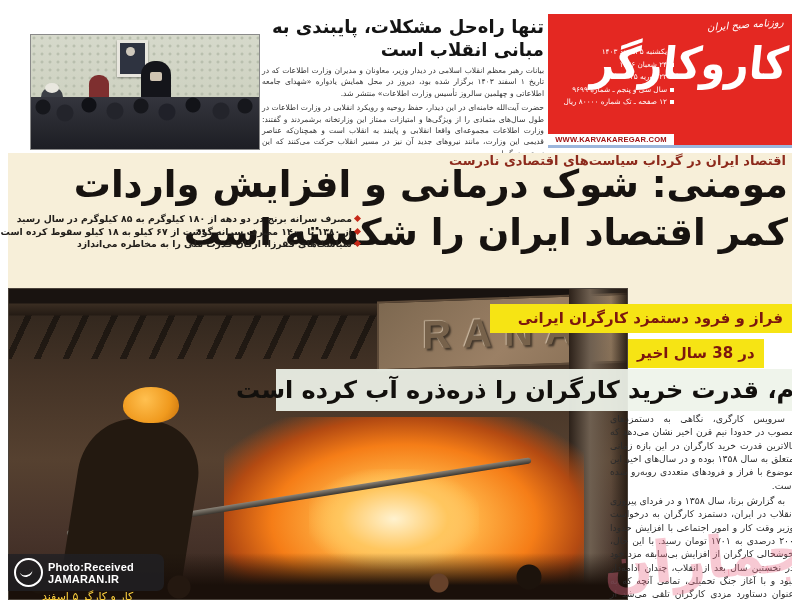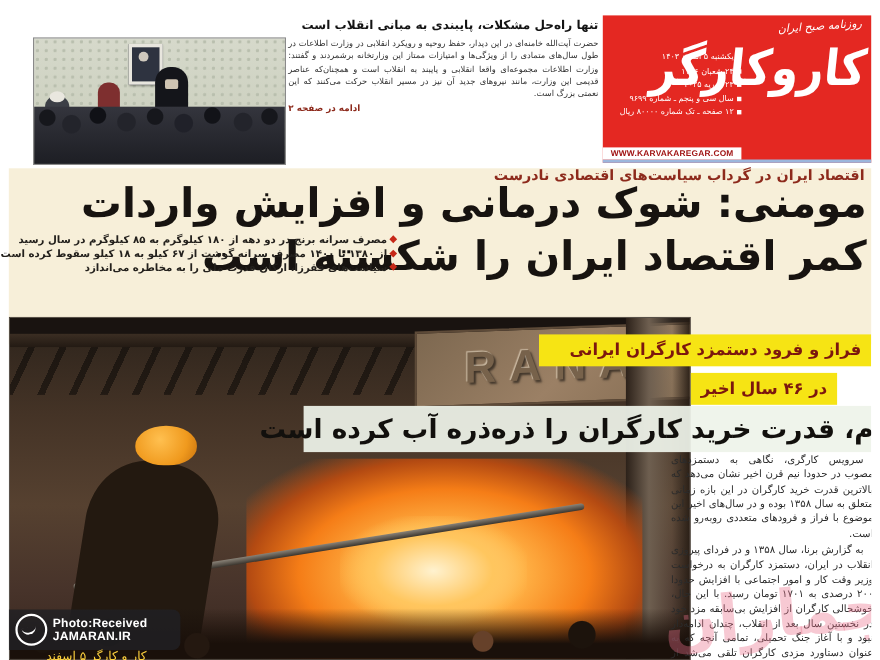--- a/index.html
+++ b/index.html
@@ -30,21 +30,21 @@
       radial-gradient(circle at 84px 14px,#23242b 8px,transparent 9px),
       radial-gradient(circle at 110px 9px,#16171c 7px,transparent 8px),
       radial-gradient(circle at 136px 15px,#202129 8px,transparent 9px),
       radial-gradient(circle at 162px 8px,#121318 7px,transparent 8px),
       radial-gradient(circle at 190px 14px,#23242b 8px,transparent 9px),
       radial-gradient(circle at 214px 9px,#16171c 7px,transparent 8px),
       linear-gradient(180deg,#34353d 0%,#1d1e24 100%);}
   
   .top-article{position:absolute;left:262px;top:16px;width:282px;height:134px;direction:rtl;}
   .top-kicker{font-size:8.5px;color:#4a4a4a;text-align:right;margin:0 0 2px 0;}
-  .top-headline{font-size:11px;font-weight:bold;color:#141414;text-align:right;margin:0 0 4px 0;line-height:1.25;}
+  .top-headline{font-size:18px;font-weight:bold;color:#141414;text-align:right;margin:0 0 4px 0;line-height:1.25;}
   .top-body{font-size:7.6px;color:#333;text-align:justify;line-height:1.5;margin:0 0 3px 0;}
   .top-cont{font-size:8px;font-weight:bold;color:#8d2a1c;text-align:left;margin:0;}
   
   .masthead{position:absolute;left:548px;top:14px;width:244px;height:134px;background:#e42822;
     border-bottom:3px solid #9cb6dc;box-sizing:border-box;}
   .tagline{position:absolute;right:8px;top:5px;color:#fff;font-size:10px;font-style:italic;
     transform:rotate(-4deg);direction:rtl;}
   .brand{position:absolute;right:4px;top:26px;color:#ffffff;font-size:40px;font-weight:bold;
     direction:rtl;transform:skewX(-6deg) scaleY(1.12);transform-origin:right;letter-spacing:-1px;z-index:1;}
   .datecol{position:absolute;left:4px;top:32px;width:122px;z-index:2;direction:rtl;}
@@ -133,20 +133,21 @@
   <div class="meet-photo">
     <div class="meet-frame"></div>
     <div class="fig-red"></div>
     <div class="leader"></div>
     <div class="fig-turban"></div>
     <div class="crowd"></div>
   </div>
 
   <div class="top-article">
     <p class="top-headline">تنها راه‌حل مشکلات، پایبندی به مبانی انقلاب است</p>
+    <p class="top-body">بیانات رهبر معظم انقلاب اسلامی در دیدار وزیر، معاونان و مدیران وزارت اطلاعات که در تاریخ ۱ اسفند ۱۴۰۳ برگزار شده بود، دیروز در محل همایش یادواره «شهدای جامعه اطلاعاتی و چهلمین سالروز تأسیس وزارت اطلاعات» منتشر شد.</p>
     <p class="top-body">حضرت آیت‌الله خامنه‌ای در این دیدار، حفظ روحیه و رویکرد انقلابی در وزارت اطلاعات در طول سال‌های متمادی را از ویژگی‌ها و امتیازات ممتاز این وزارتخانه برشمردند و گفتند: وزارت اطلاعات مجموعه‌ای واقعا انقلابی و پایبند به انقلاب است و همچنان‌که عناصر قدیمی این وزارت، مانند نیروهای جدید آن نیز در مسیر انقلاب حرکت می‌کنند که این نعمتی بزرگ است.</p>
     <p class="top-cont">ادامه در صفحه ۲</p>
   </div>
 
   <div class="masthead">
     <div class="tagline">روزنامه صبح ایران</div>
     <div class="brand">کاروکارگر</div>
     <div class="datecol">
       <div class="dateline">
           <span class="sq"></span>
@@ -193,21 +194,21 @@
       <div class="glow-core"></div>
       <div class="rod"></div>
       <div class="worker">
         <div class="body"></div>
         <div class="hat"></div>
       </div>
       <div class="rubble"></div>
     </div>
 
     <div class="ylabel l1">فراز و فرود دستمزد کارگران ایرانی</div>
-    <div class="ylabel l2">در ۴۶ سال اخیر</div>
+    <div class="ylabel l2">در 38 سال اخیر</div>
 
     <div class="strip">
       <span class="strip-text">تورم، قدرت خرید کارگران را ذره‌ذره آب کرده است</span>
     </div>
 
     <div class="bodycol">
       <p>سرویس کارگری، نگاهی به دستمزدهای مصوب در حدودا نیم قرن اخیر نشان می‌دهد که بالاترین قدرت خرید کارگران در این بازه زمانی متعلق به سال ۱۳۵۸ بوده و در سال‌های اخیر این موضوع با فراز و فرودهای متعددی روبه‌رو شده است.</p>
       <p>به گزارش برنا، سال ۱۳۵۸ و در فردای پیروزی انقلاب در ایران، دستمزد کارگران به درخواست وزیر وقت کار و امور اجتماعی با افزایش حدودا ۲۰۰ درصدی به ۱۷۰۱ تومان رسید. با این حال، خوشحالی کارگران از افزایش بی‌سابقه مزد خود در نخستین سال بعد از انقلاب، چندان ادامه‌دار نبود و با آغاز جنگ تحمیلی، تمامی آنچه که به عنوان دستاورد مزدی کارگران تلقی می‌شد از آن‌ها کاسته شد و حالا با وضعیتی بی‌سابقه قرار دارد.</p>
 
     </div>

